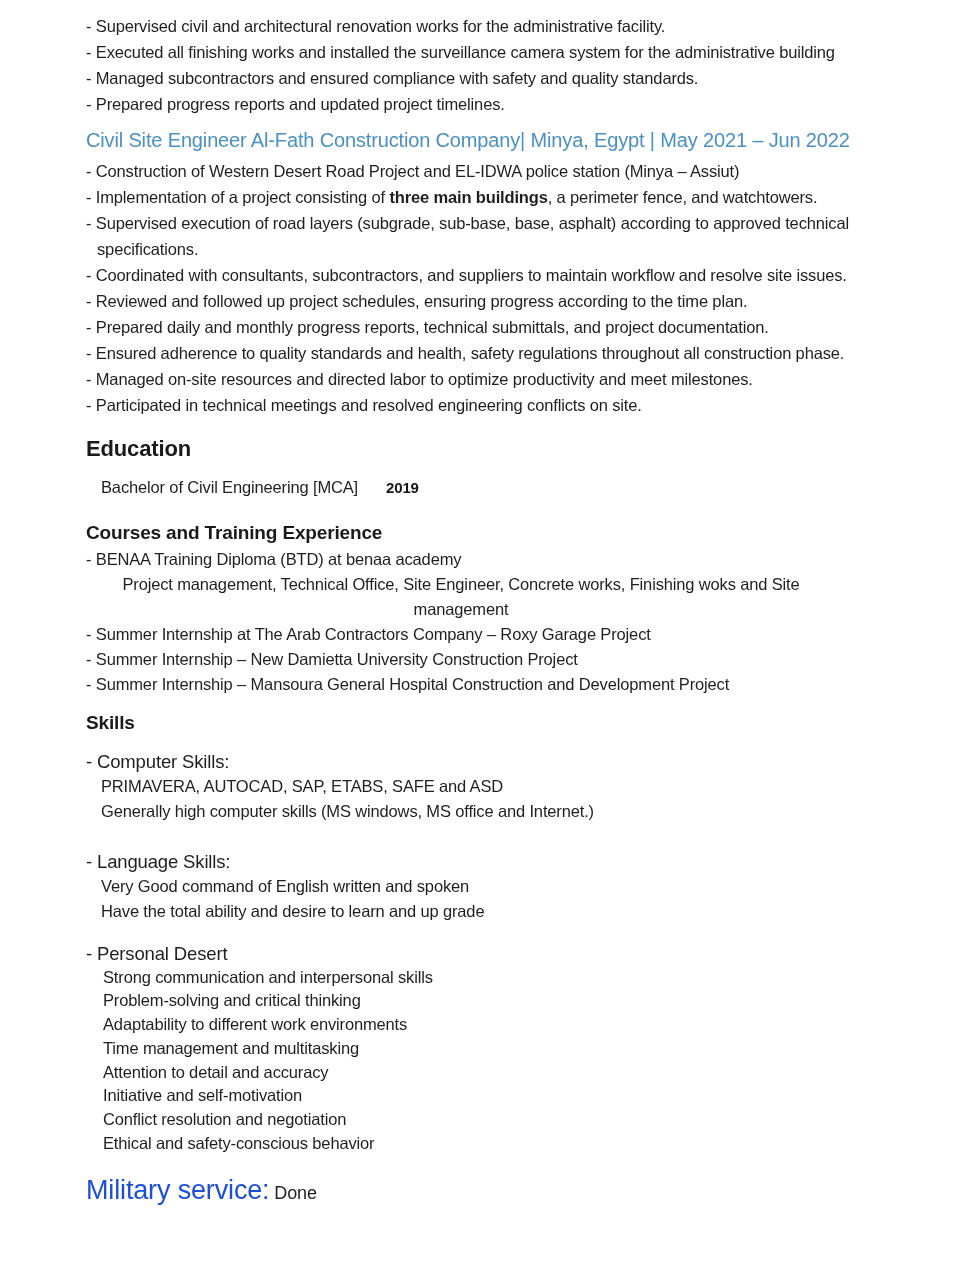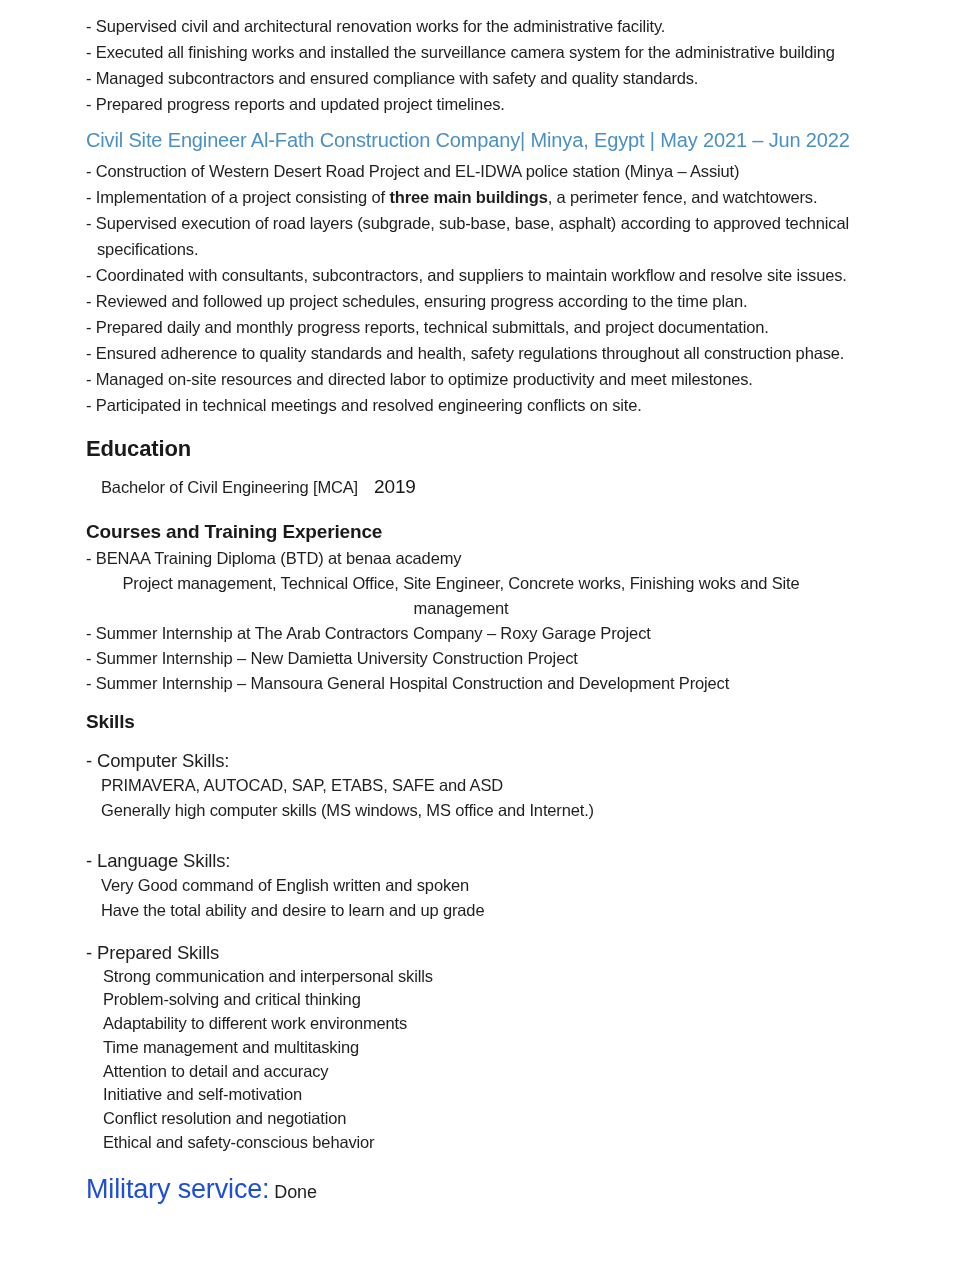--- a/index.html
+++ b/index.html
@@ -45,23 +45,23 @@
     line-height: 27px;
     margin-top: 17px;
     color: #1a1a1a;
   }
   .degree-line {
     margin: 9px 0 0 15px;
     font-size: 16.5px;
     line-height: 20px;
   }
   .degree-year {
-    font-weight: normal;
-    font-size: 19px;
-    margin-left: 16px;
+    font-weight: bold;
+    font-size: 15px;
+    margin-left: 28px;
     color: #161616;
   }
 
   .h-sub {
     font-size: 19px;
     font-weight: bold;
     line-height: 24px;
     margin-top: 23px;
     margin-bottom: 2px;
     color: #1a1a1a;
@@ -147,21 +147,21 @@
         <div class="line">PRIMAVERA, AUTOCAD, SAP, ETABS, SAFE and ASD</div>
         <div class="line">Generally high computer skills (MS windows, MS office and Internet.)</div>
       </div>
 
       <div class="skills-label gap-lang">- Language Skills:</div>
       <div class="skill-lines">
         <div class="line">Very Good command of English written and spoken</div>
         <div class="line">Have the total ability and desire to learn and up grade</div>
       </div>
 
-      <div class="skills-label gap-pers">- Prepared Skills</div>
+      <div class="skills-label gap-pers">- Personal Desert</div>
       <div class="personal-lines">
         <div class="line">Strong communication and interpersonal skills</div>
         <div class="line">Problem-solving and critical thinking</div>
         <div class="line">Adaptability to different work environments</div>
         <div class="line">Time management and multitasking</div>
         <div class="line">Attention to detail and accuracy</div>
         <div class="line">Initiative and self-motivation</div>
         <div class="line">Conflict resolution and negotiation</div>
         <div class="line">Ethical and safety-conscious behavior</div>
       </div>

